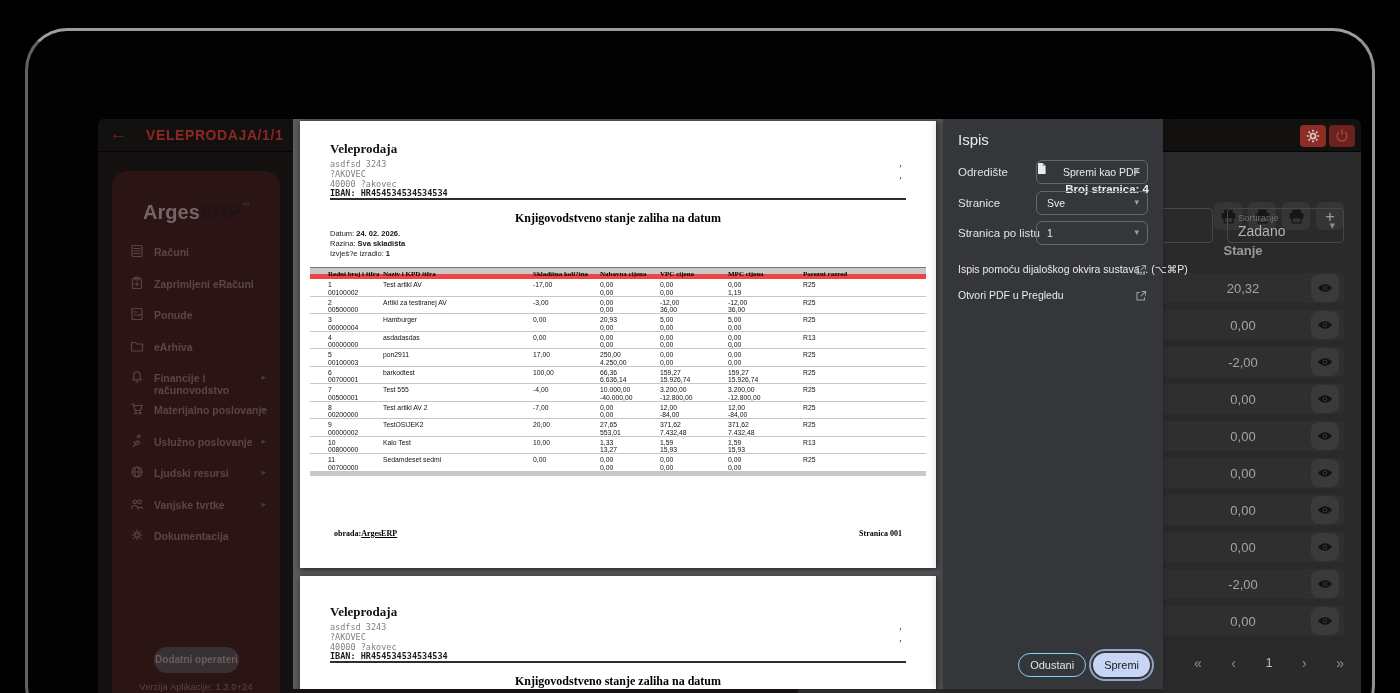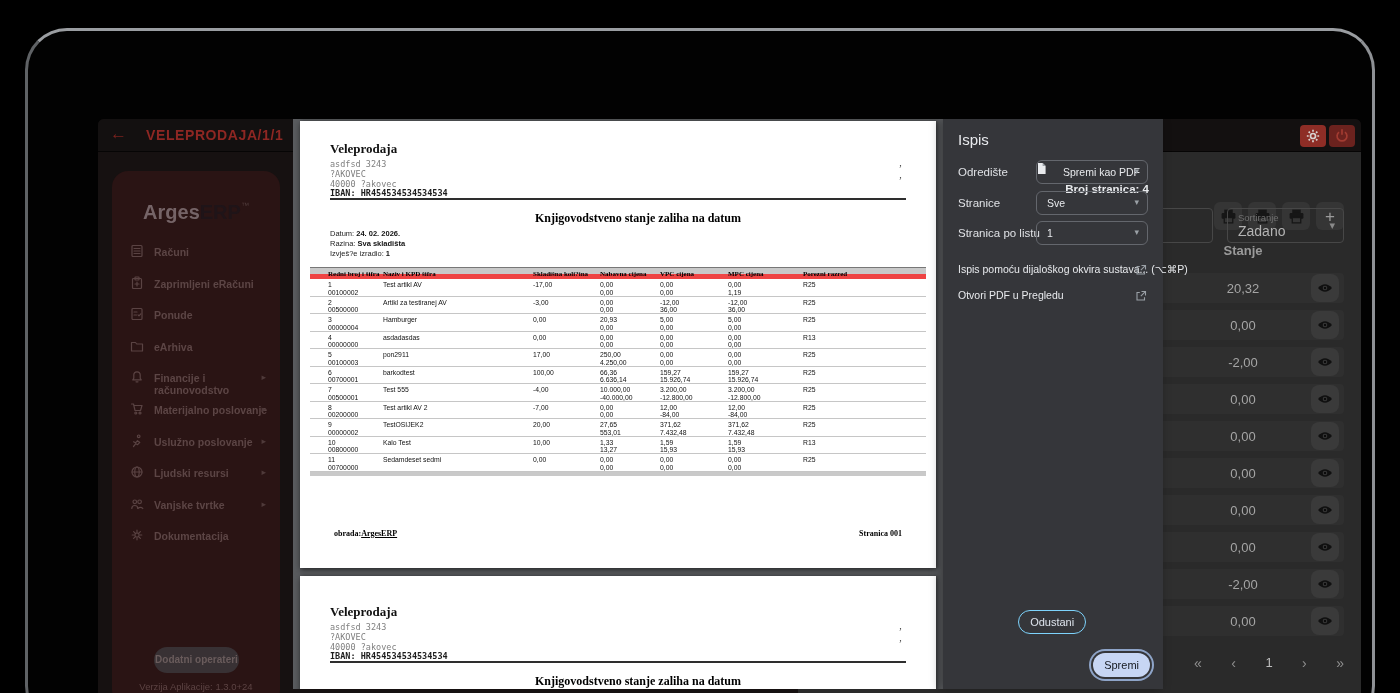--- a/index.html
+++ b/index.html
@@ -56,21 +56,21 @@
     box-shadow:0 2px 6px rgba(0,0,0,.5),2px 0 3px rgba(0,0,0,.25);}
   .pg-company{position:absolute;left:30px;top:20px;font-family:"Liberation Serif",serif;font-weight:bold;
     font-size:13px;color:#111;}
   .pg-addr{position:absolute;left:30px;top:38px;font-family:"DejaVu Sans Mono",monospace;font-size:8.5px;
     line-height:10px;color:#808080;white-space:pre;}
   .pg-iban{position:absolute;left:30px;top:67px;font-family:"DejaVu Sans Mono",monospace;font-weight:bold;
     font-size:8.5px;color:#1c1c1c;}
   .pg-quote{position:absolute;right:34px;font-family:"Liberation Serif",serif;font-size:10px;color:#3a3a3a;}
   .pg-rule{position:absolute;left:30px;right:30px;top:77px;height:2px;background:#2e2e2e;}
   .pg-title{position:absolute;left:0;width:100%;text-align:center;font-family:"Liberation Serif",serif;
-    font-weight:bold;font-size:12px;color:#000;margin-left:20px;}
+    font-weight:bold;font-size:12px;color:#000;}
   .pg-meta{position:absolute;left:30px;top:108px;font-size:7.5px;color:#222;line-height:10px;}
   .pg-meta b{color:#111;}
   .pg-table{position:absolute;left:10px;right:10px;}
   .pt-head{position:relative;height:12px;background:#c9c9c9;border-top:1px solid #777;border-bottom:5px solid #ef4444;}
   .pt-head span{position:absolute;top:2px;font-family:"Liberation Serif",serif;font-weight:bold;font-size:7px;color:#000;}
   .pt-row{position:relative;height:17.5px;border-bottom:1px solid #c6c6c6;font-size:6.8px;color:#111;}
   .pt-row span{position:absolute;}
   .pt-endbar{height:4px;background:#c9c9c9;}
   .tc0{left:18px;} .tc1{left:73px;} .tc2{left:223px;} .tc3{left:290px;} .tc4{left:350px;} .tc5{left:418px;} .tc6{left:493px;}
   .r1{top:2px;} .r2{top:9.5px;}
@@ -88,21 +88,21 @@
   .dlg-select .sv{position:absolute;left:10px;top:5px;font-size:10.5px;color:#e8eaed;white-space:nowrap;}
   .dlg-select .sv.icn{left:26px;}
   .dlg-select .caret{position:absolute;right:8px;top:5px;font-size:9px;color:#9aa0a6;}
   .dlg-link{position:absolute;left:0;width:100%;height:22px;}
   .dlg-link .ll{position:absolute;left:15px;top:4px;font-size:10.5px;color:#e8eaed;white-space:nowrap;}
   .dlg-link svg{position:absolute;right:16px;top:5px;}
   #dlg-buttons{position:absolute;right:13px;bottom:12px;display:flex;gap:7px;}
   #cancel-btn{height:24px;padding:0 11px;border-radius:12px;border:1px solid #7dd3fc;background:transparent;
     color:#dde3ec;font-size:11px;line-height:22px;}
   #save-btn{height:24px;padding:0 11px;border-radius:12px;background:#c7d6f4;color:#15191f;font-size:11px;
-    line-height:24px;box-shadow:0 0 0 2px #35363a,0 0 0 4px #8ea4c8;margin-top:43px;}
+    line-height:24px;box-shadow:0 0 0 2px #35363a,0 0 0 4px #8ea4c8;}
 </style>
 </head>
 <body>
 
 <div id="device">
   <div id="screen">
 
     <div id="topbar">
       <span id="back-arrow">←</span>
       <span id="page-title">VELEPRODAJA/1/1</span>

